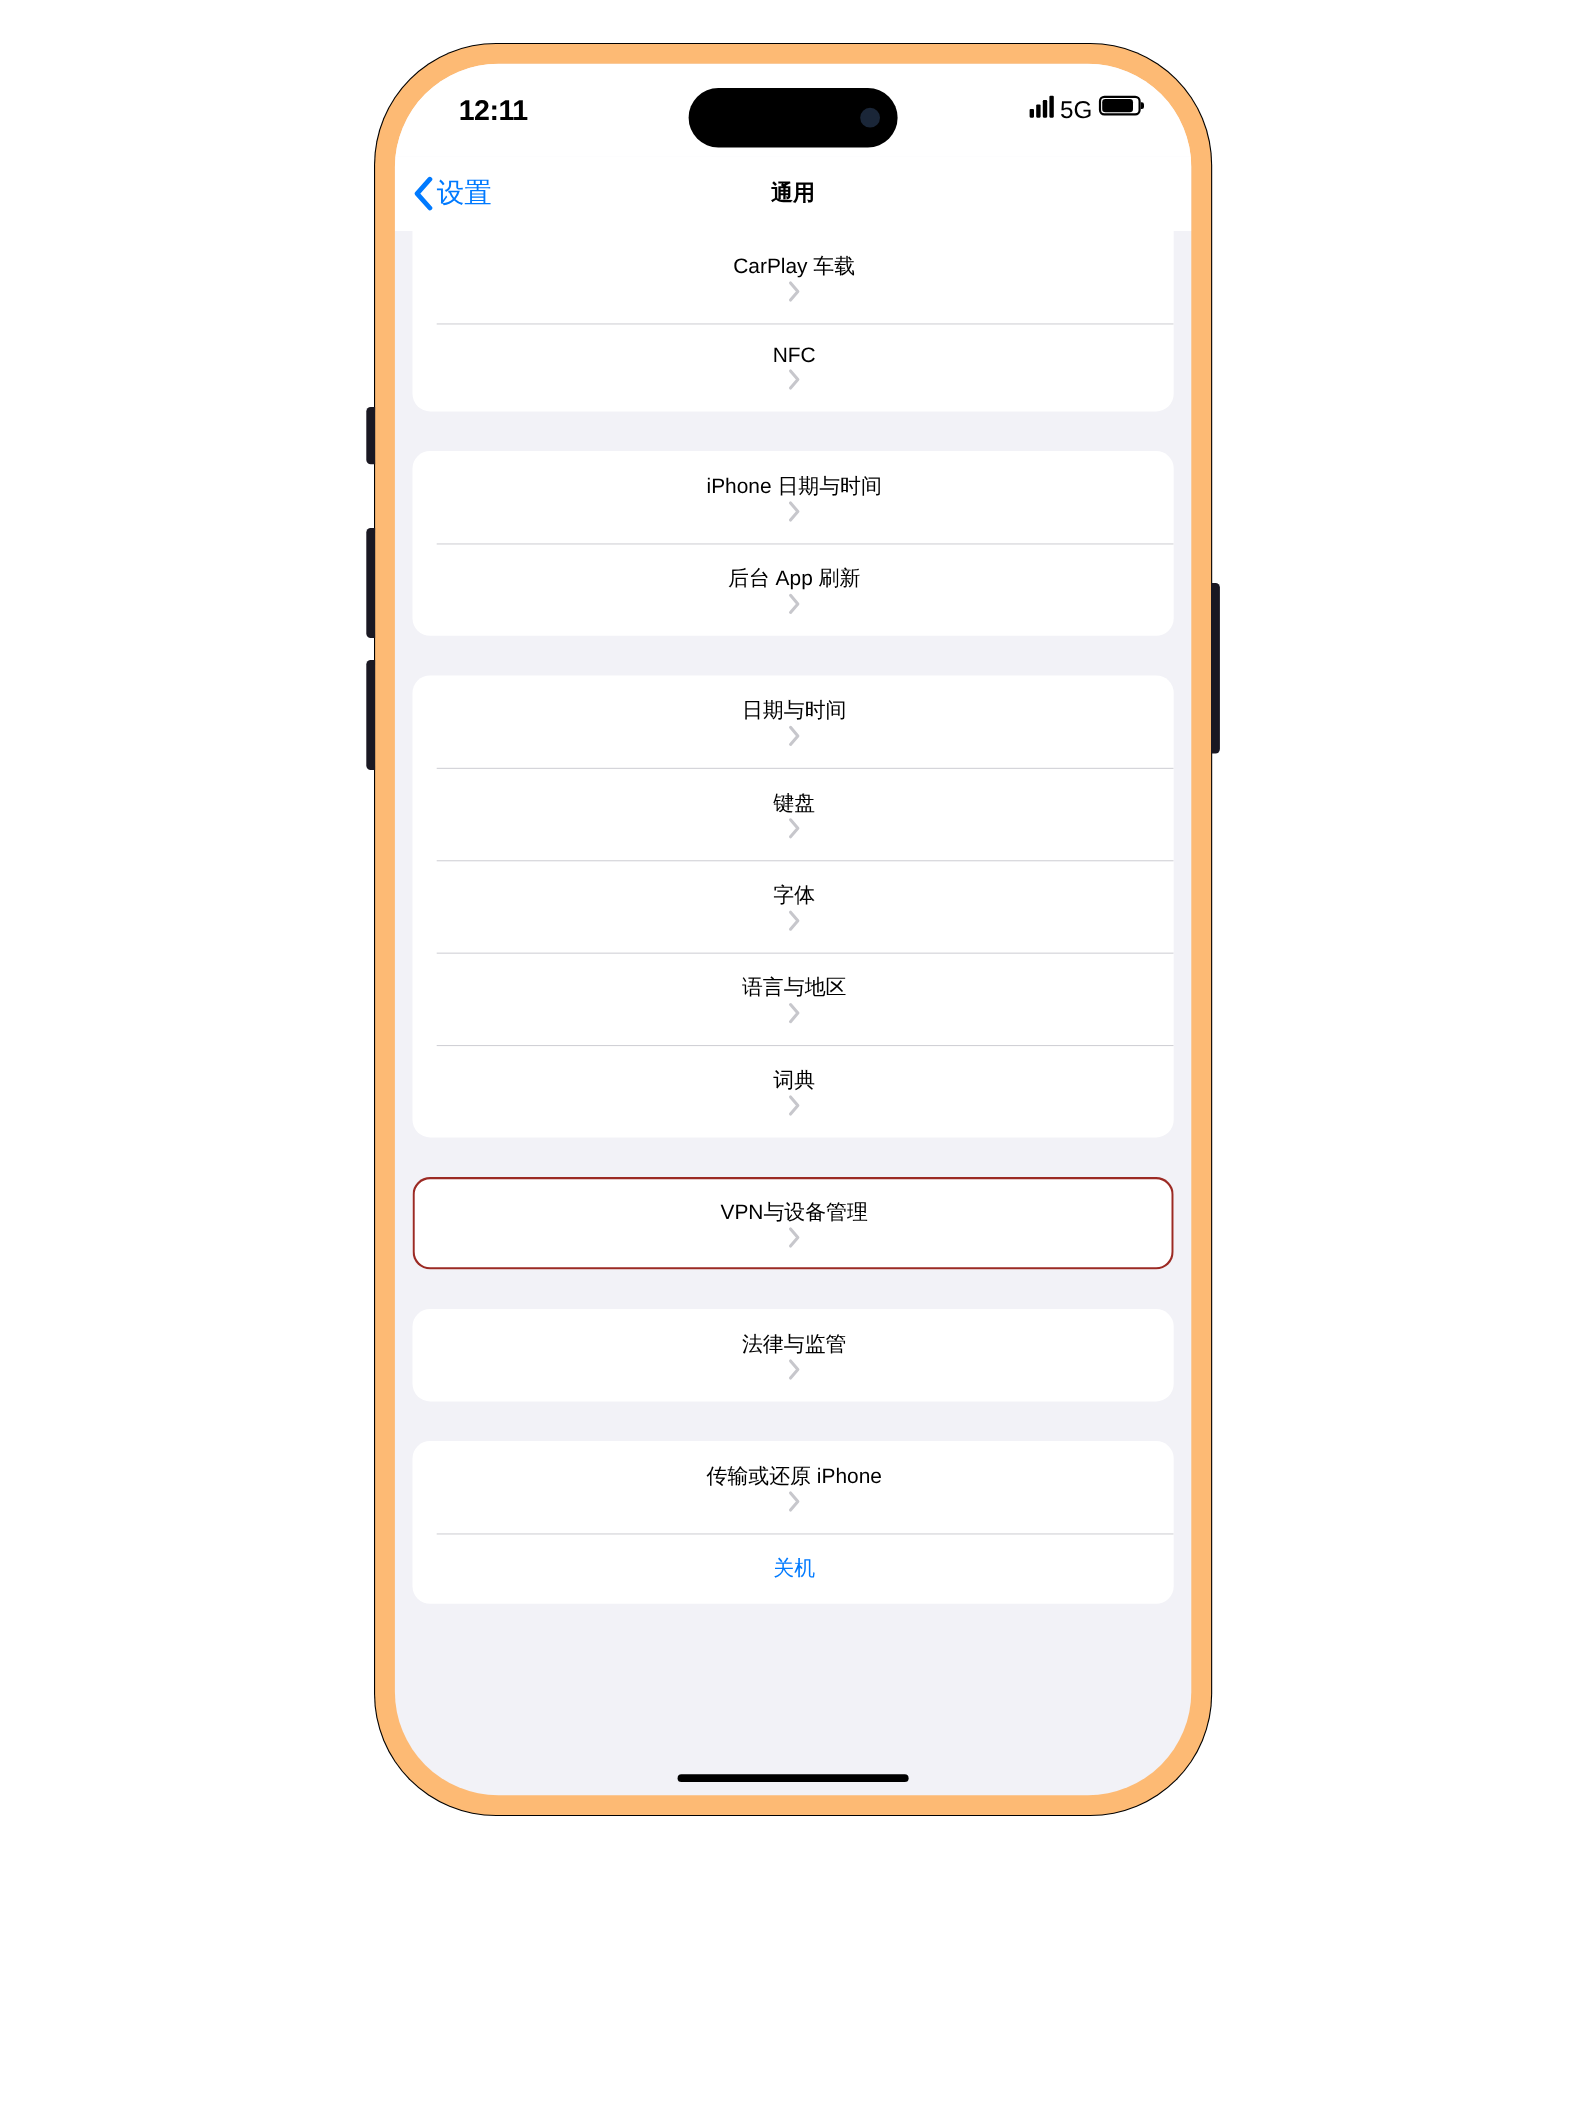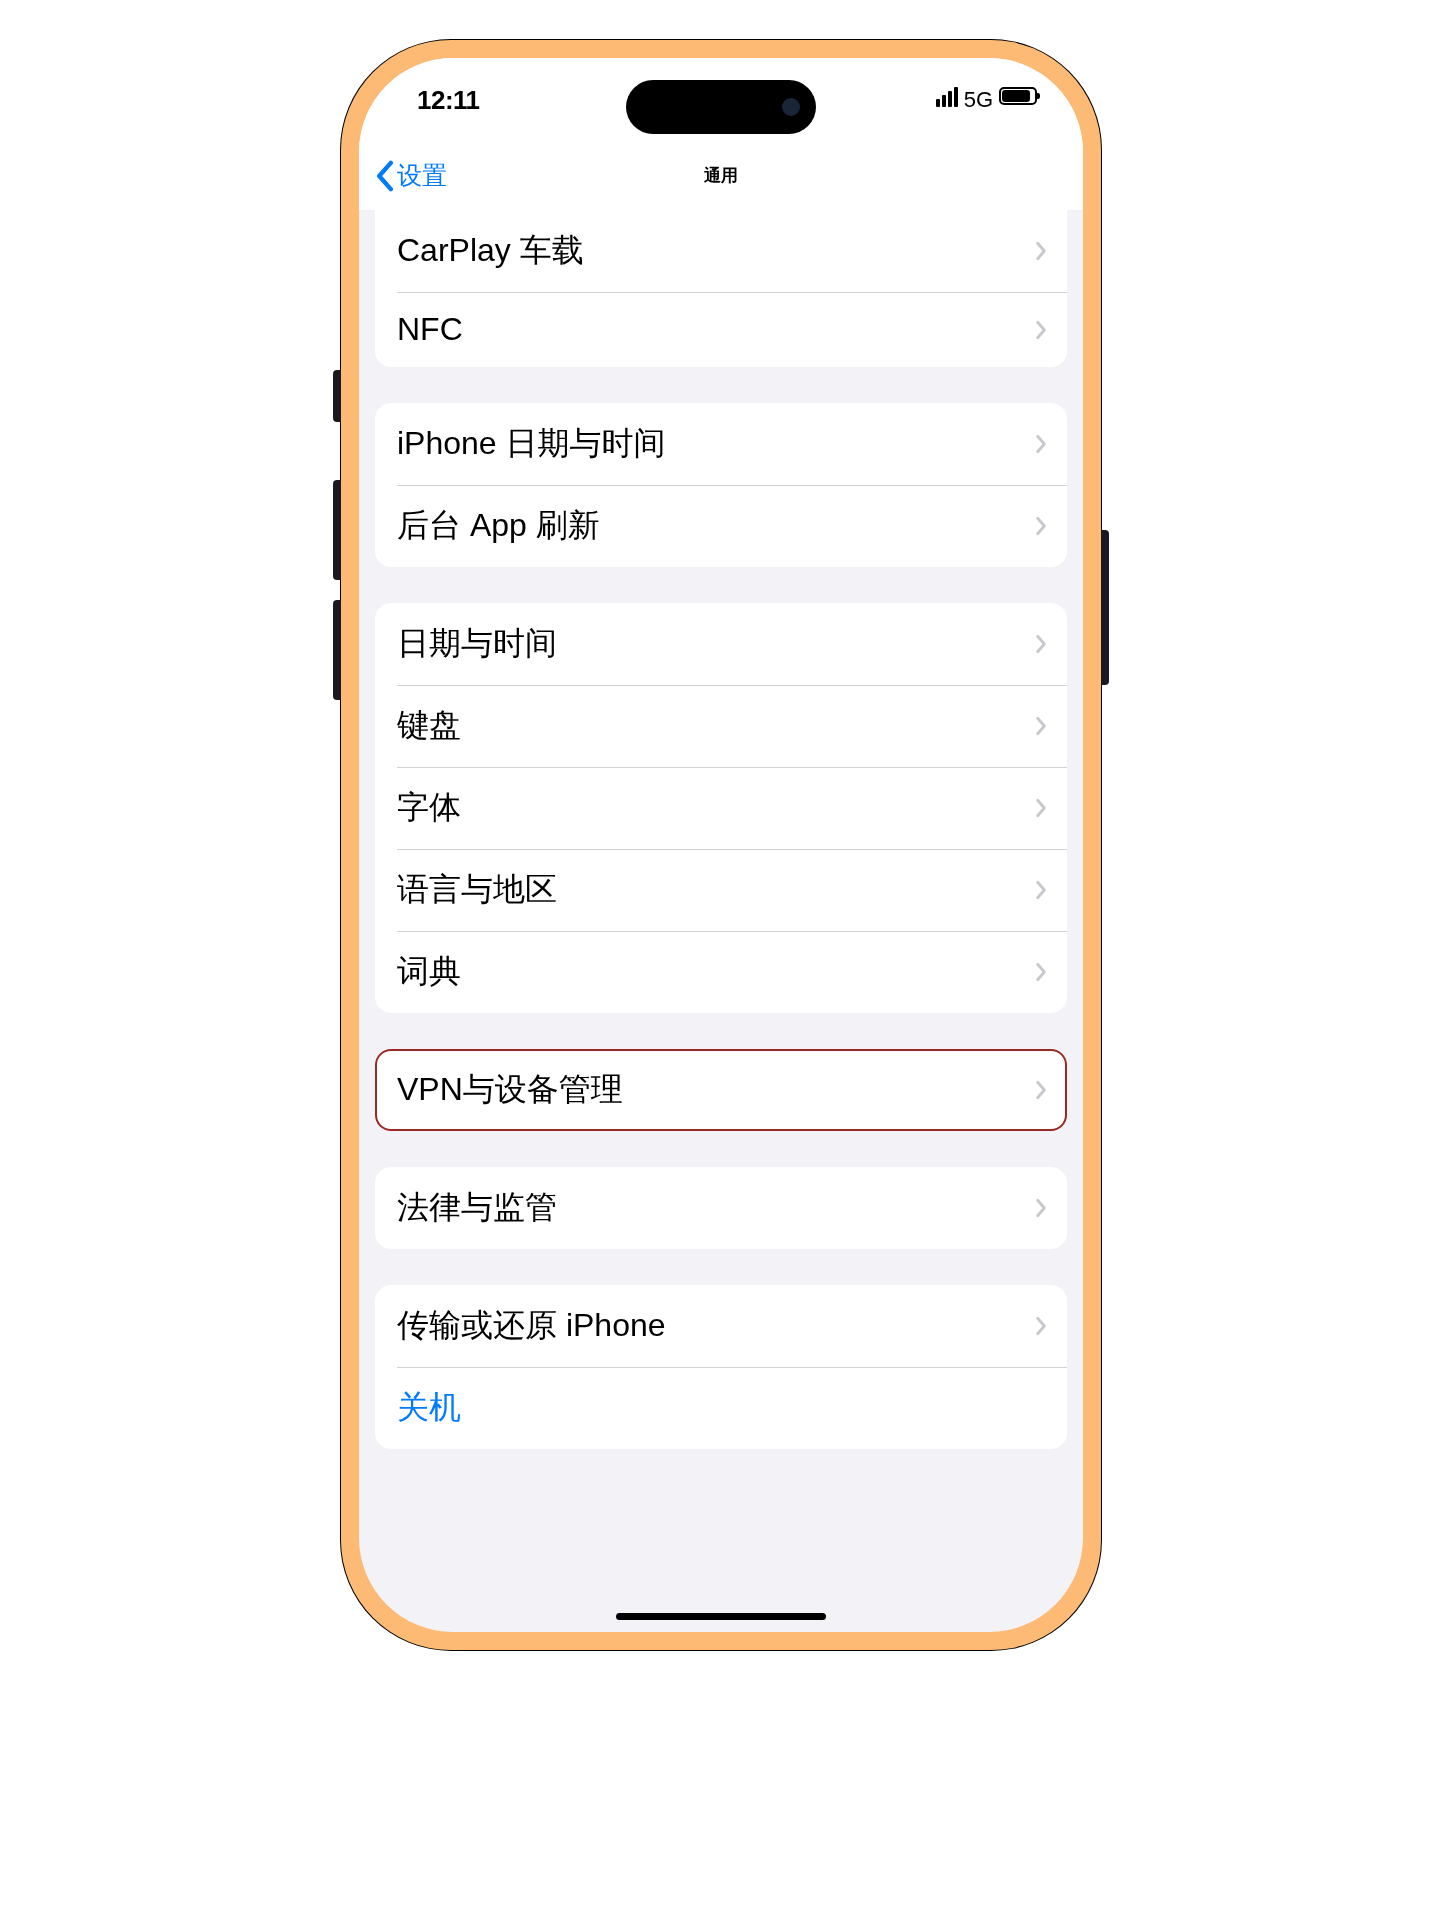--- a/index.html
+++ b/index.html
@@ -96,42 +96,43 @@
     .nav-back {
       position: absolute;
       left: 16px;
       display: flex;
       align-items: center;
       gap: 2px;
       color: #007aff;
       font-size: 25px;
     }
     .nav-back svg { width: 20px; height: 32px; }
-    .nav-title { font-size: 17px; font-weight: 600; }
+    .nav-title { font-size: 20px; font-weight: 600; }
 
     .content {
       padding: 0 16px;
       overflow-y: auto;
       height: calc(100% - 84px - 68px - 20px);
     }
     .group {
       background: #fff;
       border-radius: 16px;
       margin-top: 36px;
       overflow: hidden;
     }
     .group:first-child { margin-top: 0; border-radius: 0 0 16px 16px; }
     .row {
       display: flex;
       align-items: center;
       justify-content: space-between;
       padding: 19px 20px 19px 22px;
-      font-size: 32px;
+      font-size: 19px;
       color: #000;
       position: relative;
+      flex-direction: column;
     }
     .row + .row::before {
       content: "";
       position: absolute;
       left: 22px; right: 0; top: 0;
       height: 1px;
       background: #d1d1d6;
     }
     .row-shutdown { color: #007aff; }
     .row .chevron { color: #c7c7cc; font-size: 24px; font-weight: 300; }

